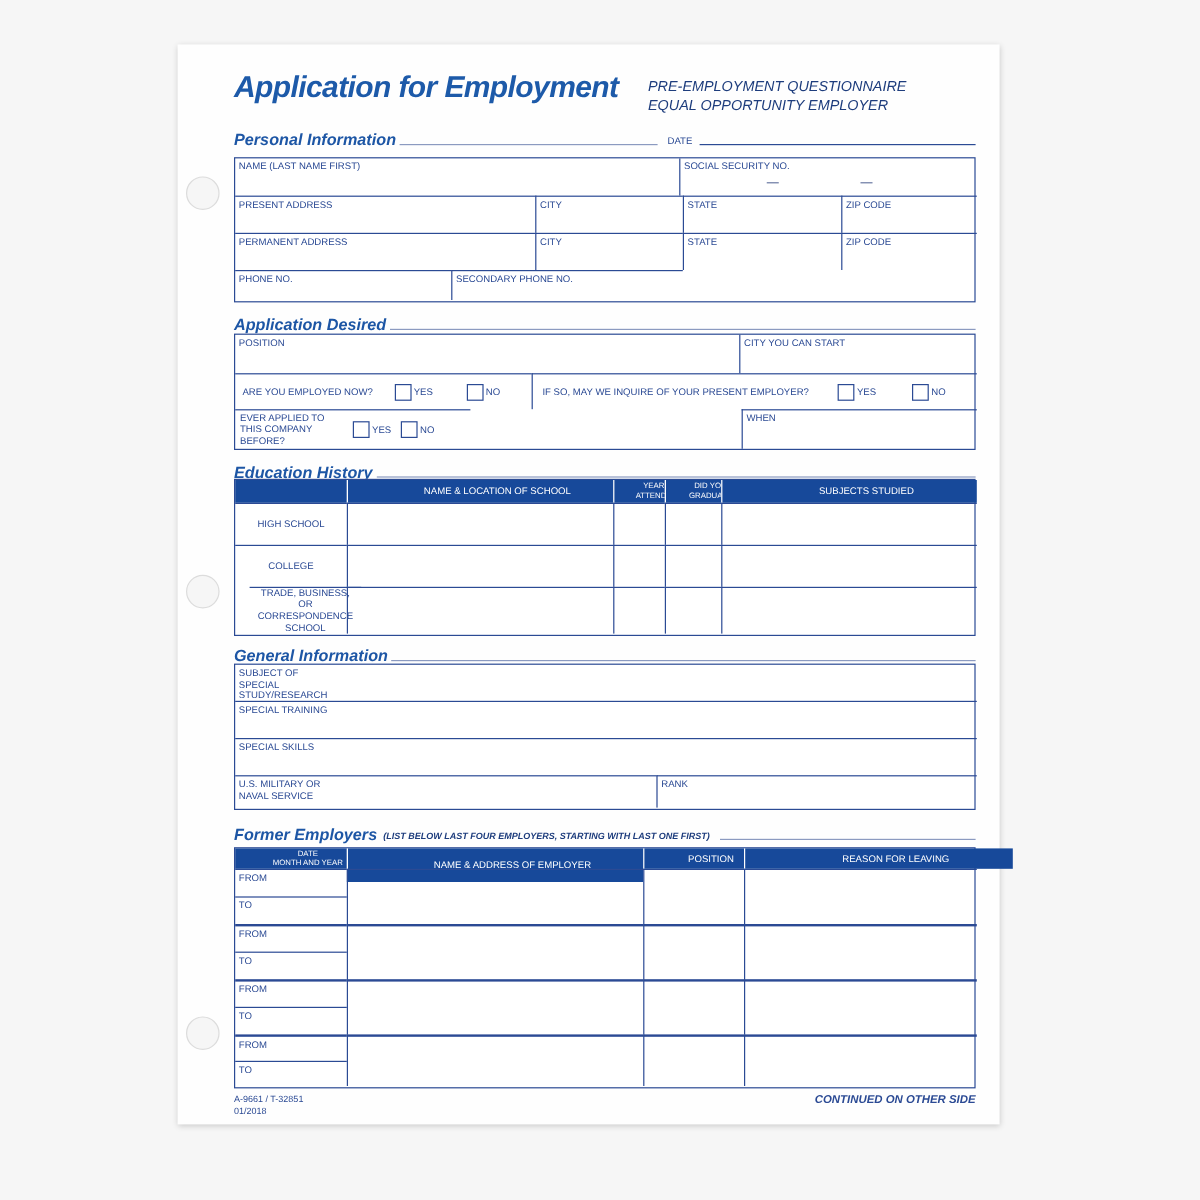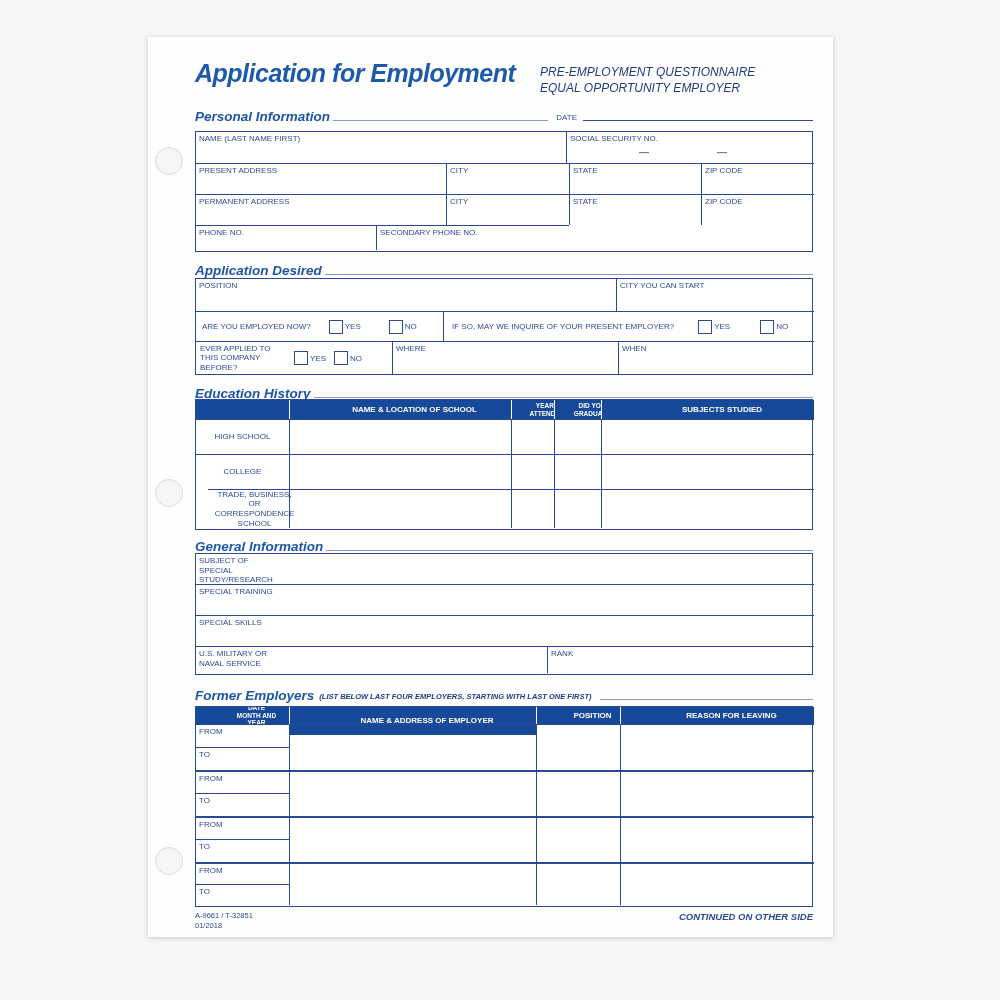--- a/index.html
+++ b/index.html
@@ -45,21 +45,21 @@
     padding:2px 3px;overflow:hidden;
   }
   .c0{border-left:none;}
   .r0{border-top:none;}
   .lbl{font-size:8px;color:#2b4a94;line-height:1.2;display:block;}
   .ctr{display:flex;align-items:center;justify-content:center;text-align:center;}
   .hdr{
     background:#17499a;color:#fff;border-left:1px solid #fff;
     display:flex;align-items:center;justify-content:center;text-align:center;
   }
-  .hdr .lbl{color:#fff;font-weight:bold;padding-left:28px;}
+  .hdr .lbl{color:#fff;font-weight:normal;padding-left:28px;}
   .hdr .lbl.sm{font-size:6.5px;line-height:1.15;}
   .cb{
     display:inline-block;width:12px;height:12px;border:1px solid #2b4a94;
     background:#fff;flex:none;
   }
   .cbrow{display:flex;align-items:center;}
   .cbl{font-size:8px;color:#2b4a94;margin-left:2px;}
   .dash{position:absolute;top:15px;font-size:10px;font-weight:bold;color:#6b7aa3;}
   .foot{position:absolute;font-size:7.5px;color:#2b4a94;line-height:1.3;}
   .foot.right{font-style:italic;font-weight:bold;font-size:9.5px;}
@@ -159,23 +159,20 @@
         <span class="cbl">NO</span>
       </div>
 
       <div class="cell c0 cbrow" style="left:0;top:62px;width:196px;height:33px;padding-left:4px">
         <span class="lbl" style="max-width:88px;margin-right:6px">EVER APPLIED TO THIS COMPANY BEFORE?</span>
         <span class="cb"></span>
         <span class="cbl">YES</span>
         <span class="cb" style="margin-left:8px"></span>
         <span class="cbl">NO</span>
       </div>
-      <div class="cell" style="left:196px;top:62px;width:226px;height:33px">
-        <span class="lbl">WHERE</span>
-      </div>
       <div class="cell" style="left:422px;top:62px;width:196px;height:33px">
         <span class="lbl">WHEN</span>
       </div>
     </div>
 
     <div class="sec-head" style="top:347px">
       <span class="h">Education History</span>
       <span class="rule"></span>
     </div>
 
@@ -251,21 +248,21 @@
     <div class="tbl" style="top:669px;height:201px">
       <div class="cell c0 r0 hdr" style="left:0;top:0;width:93px;height:17px;border-left:none">
         <span class="lbl sm"><span>DATE</span><br><span>MONTH AND YEAR</span></span>
       </div>
       <div class="cell r0 hdr" style="left:93px;top:0;width:247px;height:28px">
         <span class="lbl">NAME &amp; ADDRESS OF EMPLOYER</span>
       </div>
       <div class="cell r0 hdr" style="left:340px;top:0;width:84px;height:17px">
         <span class="lbl">POSITION</span>
       </div>
-      <div class="cell r0 hdr" style="left:424px;top:0;width:194px;height:17px">
+      <div class="cell r0 hdr" style="left:424px;top:0;width:224px;height:17px">
         <span class="lbl">REASON FOR LEAVING</span>
       </div>
 
       <div class="cell c0" style="left:0;top:17px;width:93px;height:23px">
         <span class="lbl">FROM</span>
       </div>
       <div class="cell c0" style="left:0;top:40px;width:93px;height:23px">
         <span class="lbl">TO</span>
       </div>
       <div class="cell" style="left:93px;top:17px;width:247px;height:46px"></div>

